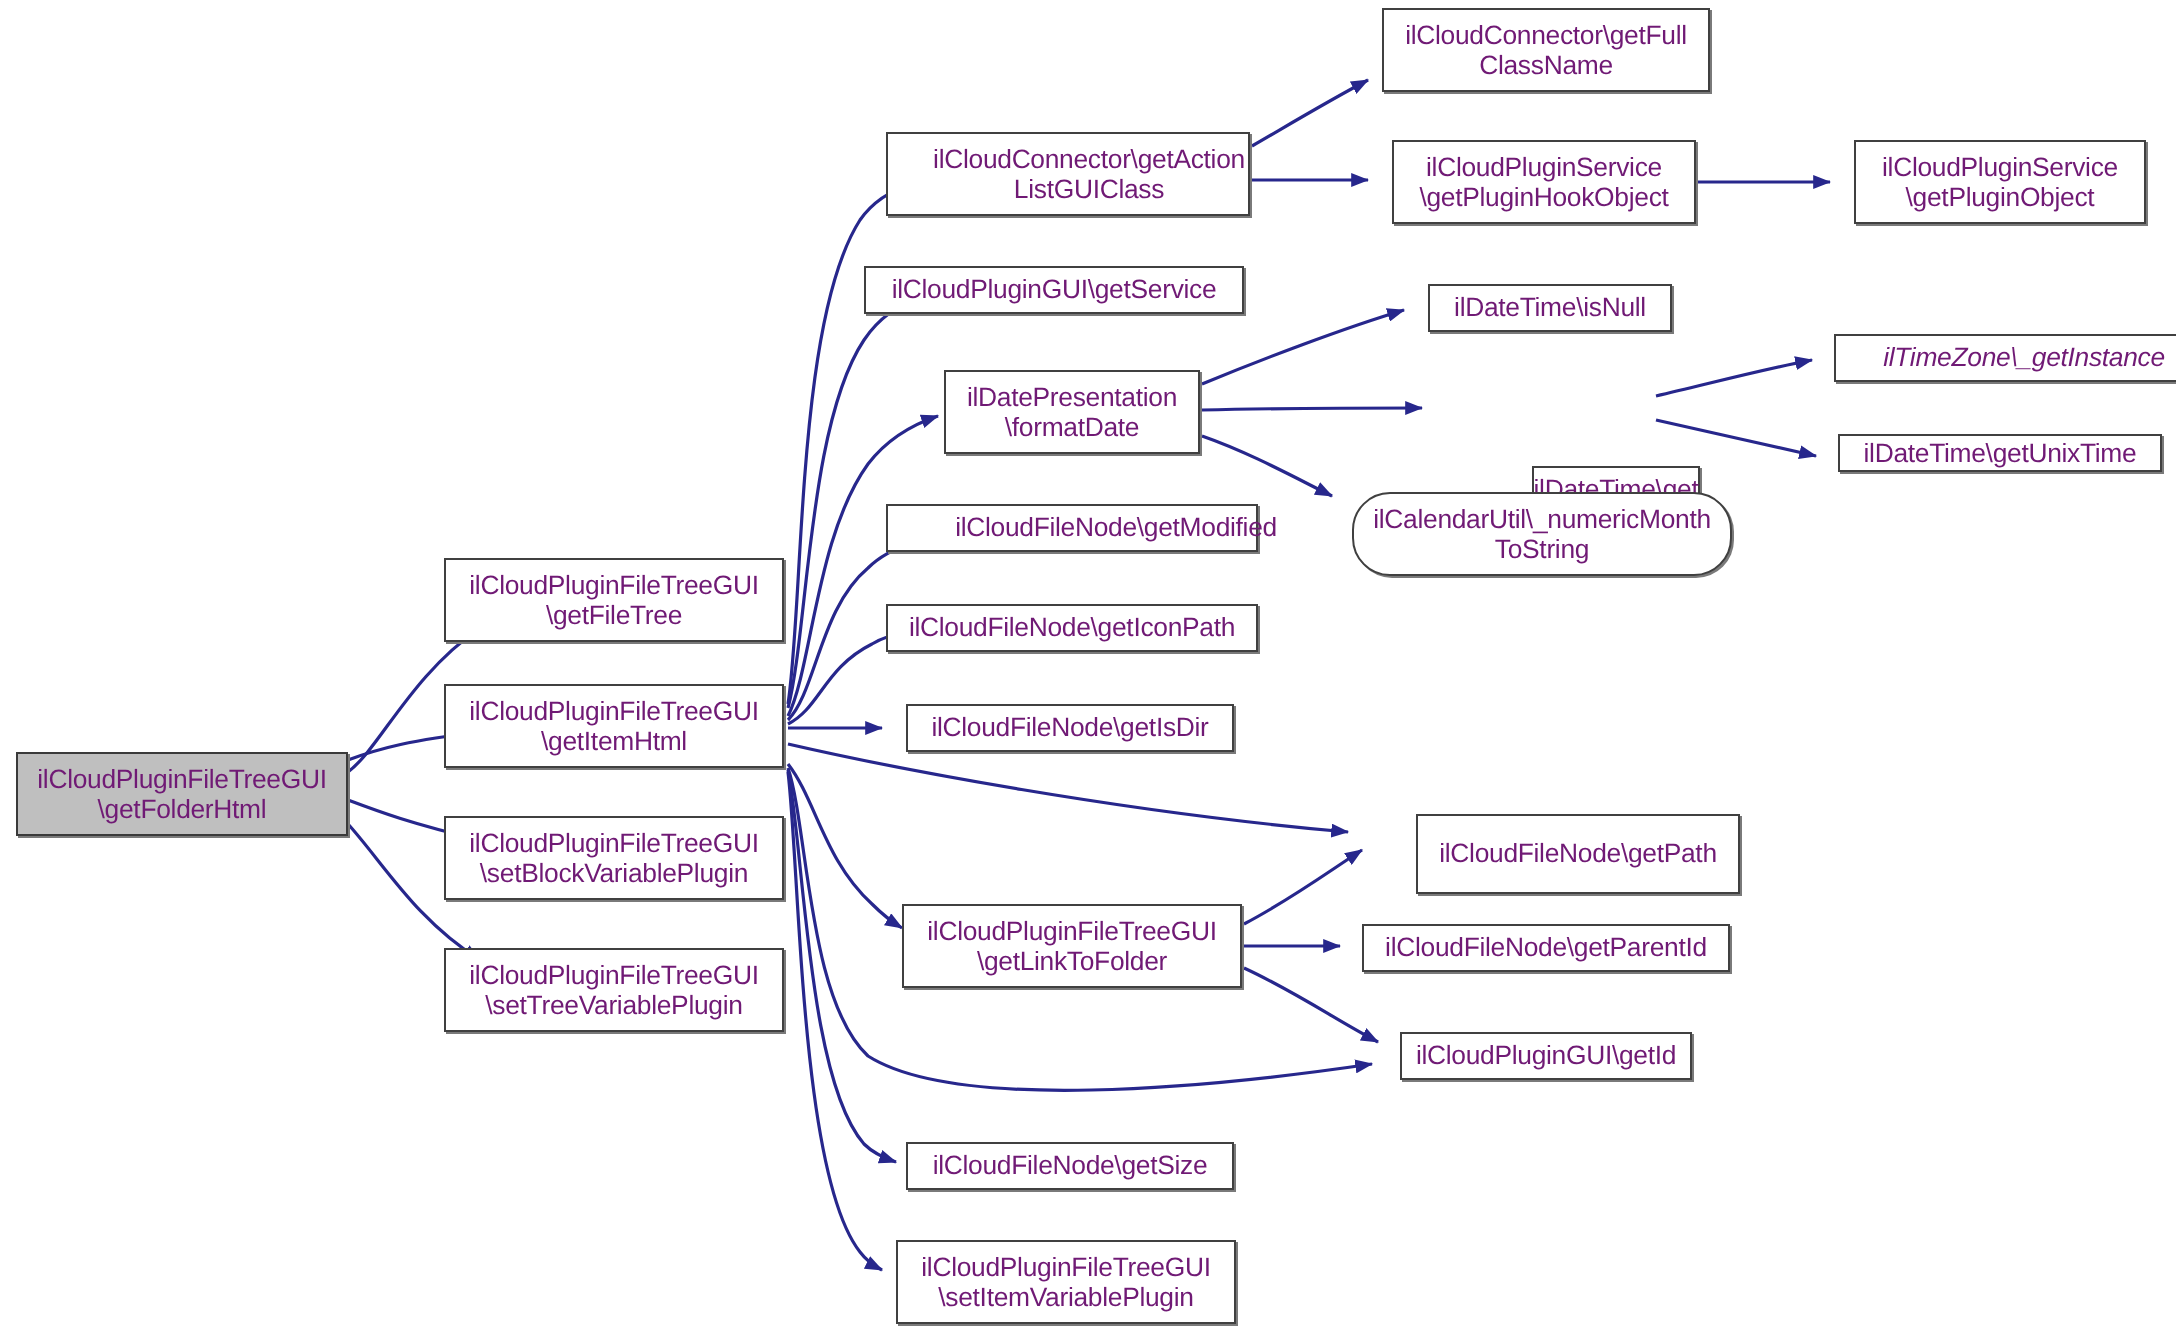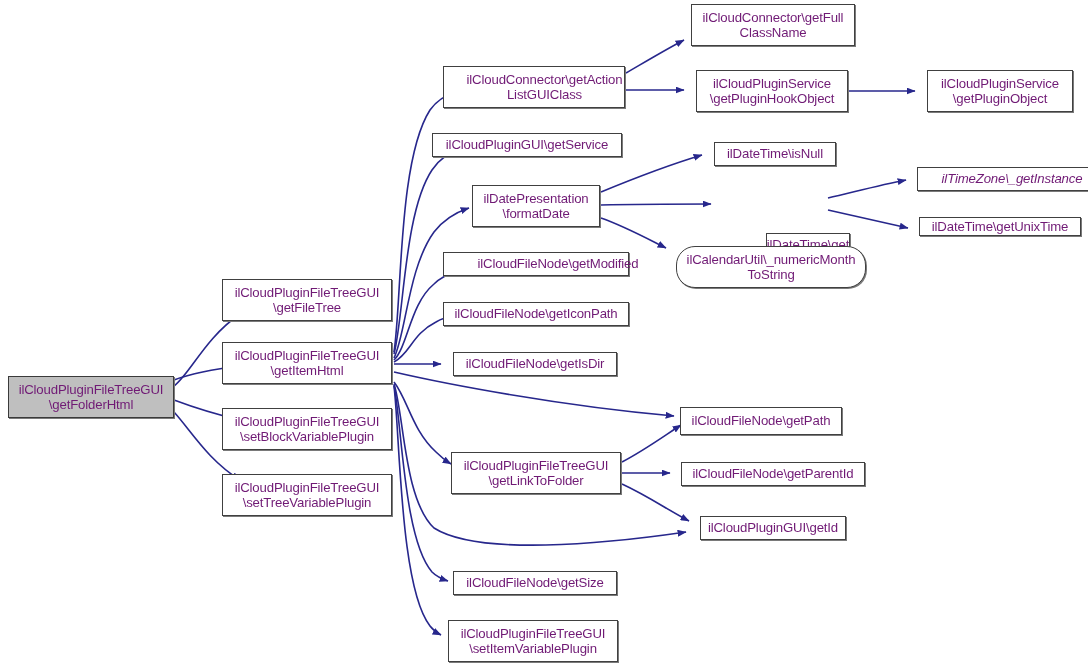--- a/index.html
+++ b/index.html
@@ -94,21 +94,21 @@
       <div class="node" style="left: 448px; top: 620px; width: 170px; height: 42px;"><span>ilCloudPluginFileTreeGUI
 \setItemVariablePlugin</span></div>
       <div class="node" style="left: 691px; top: 4px; width: 164px; height: 42px;"><span>ilCloudConnector\getFull
 ClassName</span></div>
       <div class="node" style="left: 696px; top: 70px; width: 152px; height: 42px;"><span>ilCloudPluginService
 \getPluginHookObject</span></div>
       <div class="node" style="left: 714px; top: 142px; width: 122px; height: 24px;"><span>ilDateTime\isNull</span></div>
       <div class="node" style="left: 766px; top: 192px; width: 84px; height: 24px; margin-top: 41px;"><span>ilDateTime\get</span></div>
       <div class="node" style="left: 676px; top: 246px; width: 190px; height: 42px; border-radius: 19px;"><span>ilCalendarUtil\_numericMonth
 ToString</span></div>
-      <div class="node" style="left: 680px; top: 407px; width: 162px; height: 28px;"><span>ilCloudFileNode\getPath</span></div>
+      <div class="node" style="left: 708px; top: 407px; width: 162px; height: 40px;"><span>ilCloudFileNode\getPath</span></div>
       <div class="node" style="left: 681px; top: 462px; width: 184px; height: 24px;"><span>ilCloudFileNode\getParentId</span></div>
       <div class="node" style="left: 700px; top: 516px; width: 146px; height: 24px;"><span>ilCloudPluginGUI\getId</span></div>
       <div class="node" style="left: 927px; top: 70px; width: 146px; height: 42px;"><span>ilCloudPluginService
 \getPluginObject</span></div>
       <div class="node" style="left: 917px; top: 167px; width: 190px; height: 24px; font-style: italic;"><span>ilTimeZone\_getInstance</span></div>
       <div class="node" style="left: 919px; top: 217px; width: 162px; height: 19px;"><span>ilDateTime\getUnixTime</span></div>
     </div>
 </div>
 
 </body></html>

